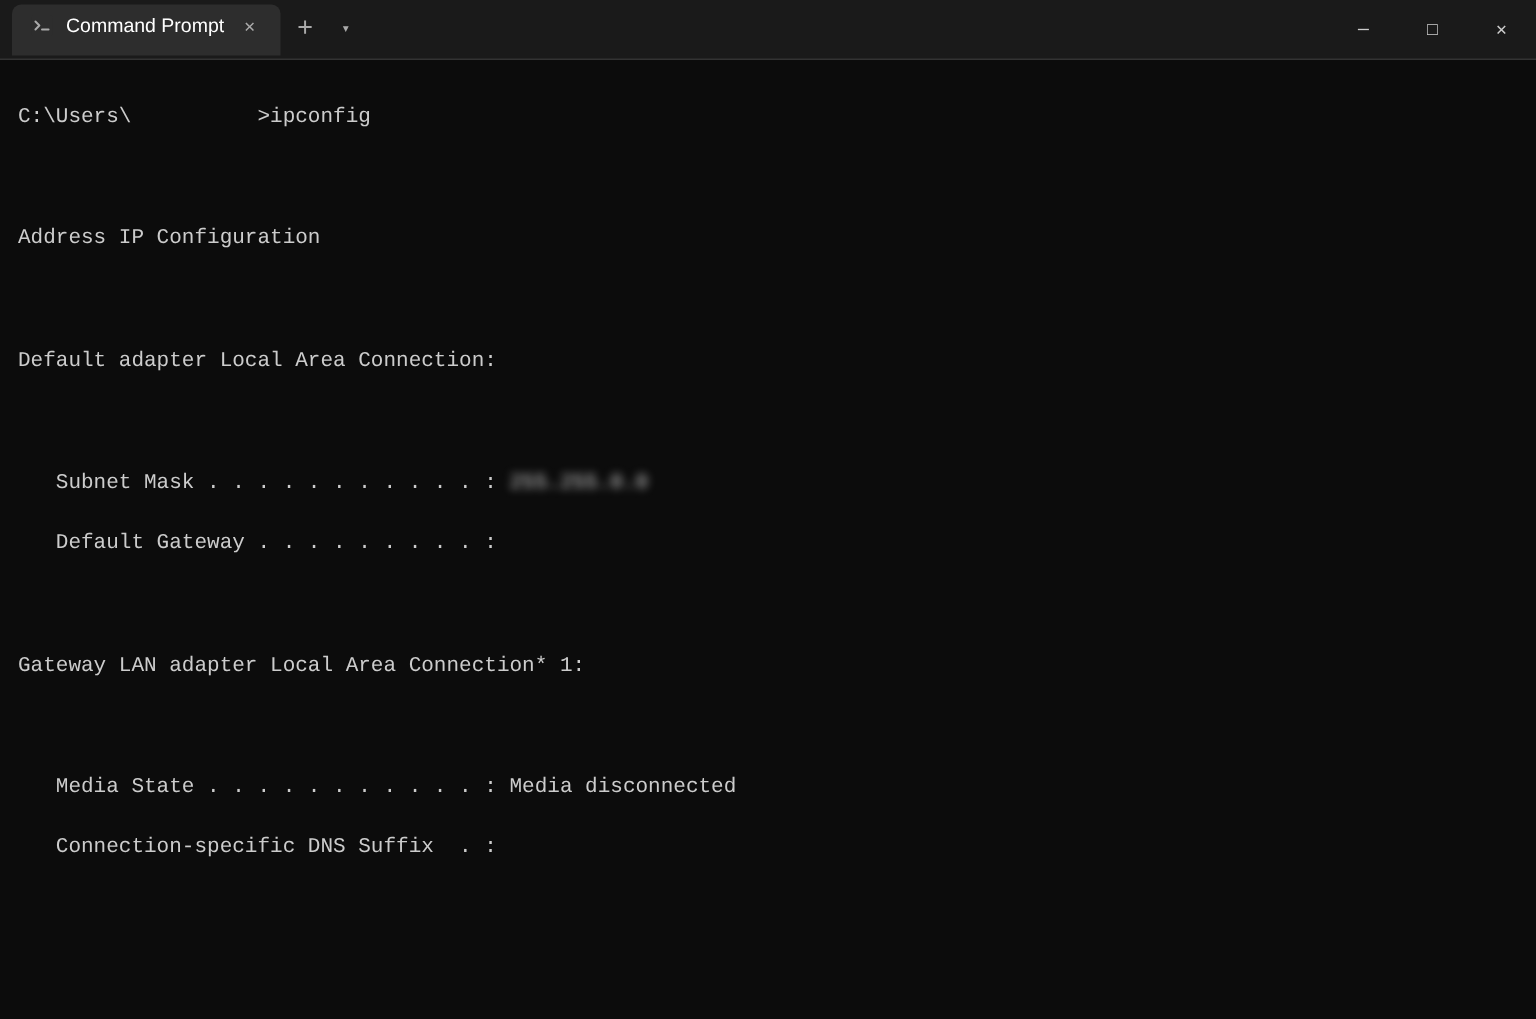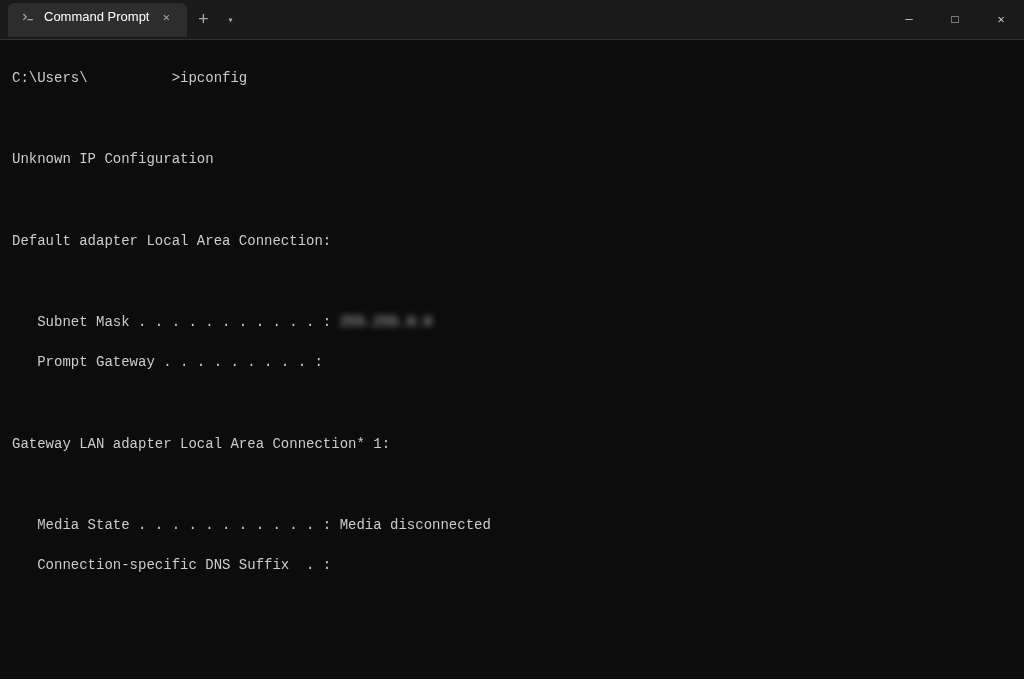--- a/index.html
+++ b/index.html
@@ -172,26 +172,26 @@
   <div class="titlebar-controls">
     <div class="ctrl-btn">─</div>
     <div class="ctrl-btn">□</div>
     <div class="ctrl-btn close">✕</div>
   </div>
 </div>
 
 <div class="terminal">
 <span class="line">C:\Users\<span class="blurred">          </span>&gt;ipconfig</span>
 <span class="line-empty"></span>
-<span class="line">Unknown IP Configuration</span>
+<span class="line">Address IP Configuration</span>
 <span class="line-empty"></span>
 <span class="line">Default adapter Local Area Connection:</span>
 <span class="line-empty"></span>
 <span class="line"><span>   Subnet Mask . . . . . . . . . . . :</span> <span class="blurred-sm">255.255.0.0</span></span>
-<span class="line">   Prompt Gateway . . . . . . . . . :</span>
+<span class="line">   Default Gateway . . . . . . . . . :</span>
 <span class="line-empty"></span>
 <span class="line">Gateway LAN adapter Local Area Connection* 1:</span>
 <span class="line-empty"></span>
 <span class="line">   Media State . . . . . . . . . . . : Media disconnected</span>
 <span class="line">   Connection-specific DNS Suffix  . :</span>
 
 
 
 
 

